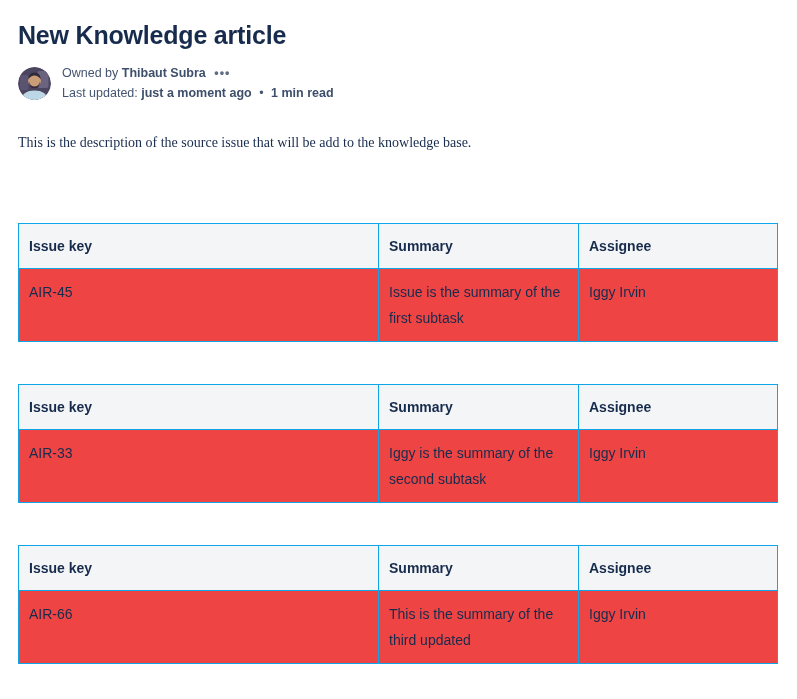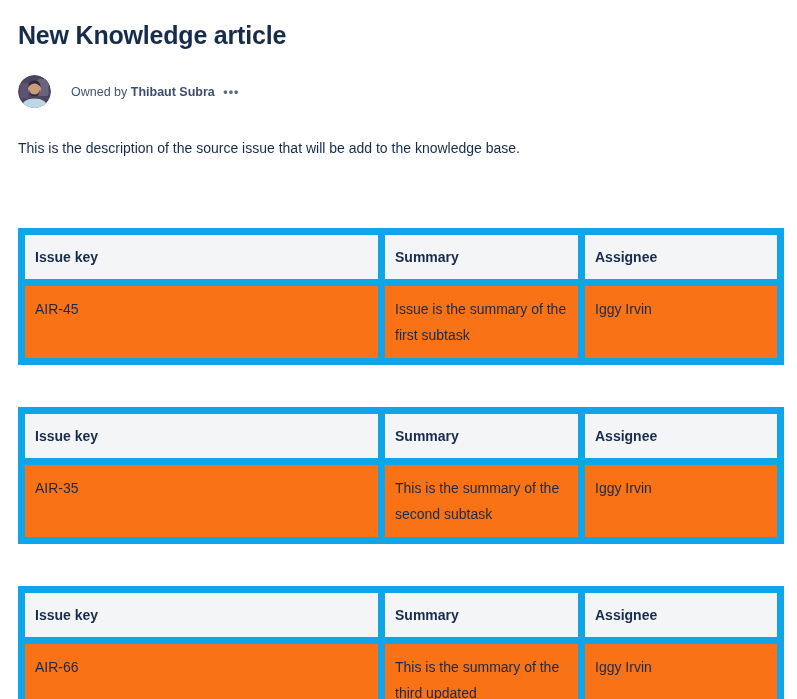--- a/index.html
+++ b/index.html
@@ -19,22 +19,22 @@
     font-size: 25px;
     line-height: 30px;
     font-weight: 600;
     letter-spacing: -0.2px;
     color: #172B4D;
   }
 
   .byline {
     display: flex;
     align-items: center;
-    gap: 20px;
-    margin-top: 25px;
+    gap: 11px;
+    margin-top: 13px;
   }
   .avatar {
     width: 33px;
     height: 33px;
     border-radius: 50%;
     overflow: hidden;
     flex: 0 0 auto;
     cursor: pointer;
   }
   .avatar svg { display: block; }
@@ -52,47 +52,48 @@
     margin-left: 5px;
     cursor: pointer;
   }
   .sep { margin: 0 4px; color: #44546F; }
 
   .description {
     margin: 30px 0 0 0;
     font-size: 14px;
     line-height: 20px;
     color: #172B4D;
+    font-family: Liberation Serif, serif;
   }
 
   table.kb-table {
     border-collapse: collapse;
     table-layout: fixed;
     width: 759px;
     margin: 0 0 42px 0;
   }
   table.kb-table:first-of-type { margin-top: 70px; }
   .c1 { width: 360px; }
   .c2 { width: 200px; }
   .c3 { width: 199px; }
   .kb-table th, .kb-table td {
-    border: 7px solid #0ea5e9;
+    border: 1px solid #0ea5e9;
     text-align: left;
     vertical-align: top;
     font-size: 14px;
     color: #172B4D;
   }
   .kb-table th {
     background: #F4F5F7;
     padding: 12px 10px;
     line-height: 20px;
     font-weight: 700;
   }
   .kb-table td {
-    background: #f97316;
+    background: #ef4444;
     padding: 10px 10px;
     line-height: 26px;
     font-weight: 400;
   }
 </style>
 </head>
 <body>
 
 <div class="page">
 
@@ -116,20 +117,26 @@
           <path d="M2.5 33 Q4.5 23.5 16.5 23.5 Q28.5 23.5 30.5 33 Z" fill="#bcd8e6"></path>
         </g>
       </svg>
     </div>
     <div class="byline-text">
       <div class="byline-row">
         <span>Owned by</span>
         <span class="strong">Thibaut Subra</span>
         <span class="more">•••</span>
       </div>
+      <div class="byline-row">
+        <span>Last updated:</span>
+        <span class="strong">just a moment ago</span>
+        <span class="sep">•</span>
+        <span class="strong">1 min read</span>
+      </div>
     </div>
   </div>
 
   <p class="description">This is the description of the source issue that will be add to the knowledge base.</p>
 
   <table class="kb-table">
     <colgroup>
         <col class="c1">
         <col class="c2">
         <col class="c3">
@@ -158,22 +165,22 @@
       </colgroup>
     <thead>
       <tr>
         <th>Issue key</th>
         <th>Summary</th>
         <th>Assignee</th>
       </tr>
     </thead>
     <tbody>
       <tr>
-        <td>AIR-35</td>
-        <td>This is the summary of the second subtask</td>
+        <td>AIR-33</td>
+        <td>Iggy is the summary of the second subtask</td>
         <td>Iggy Irvin</td>
       </tr>
     </tbody>
   </table>
 
   <table class="kb-table">
     <colgroup>
         <col class="c1">
         <col class="c2">
         <col class="c3">

